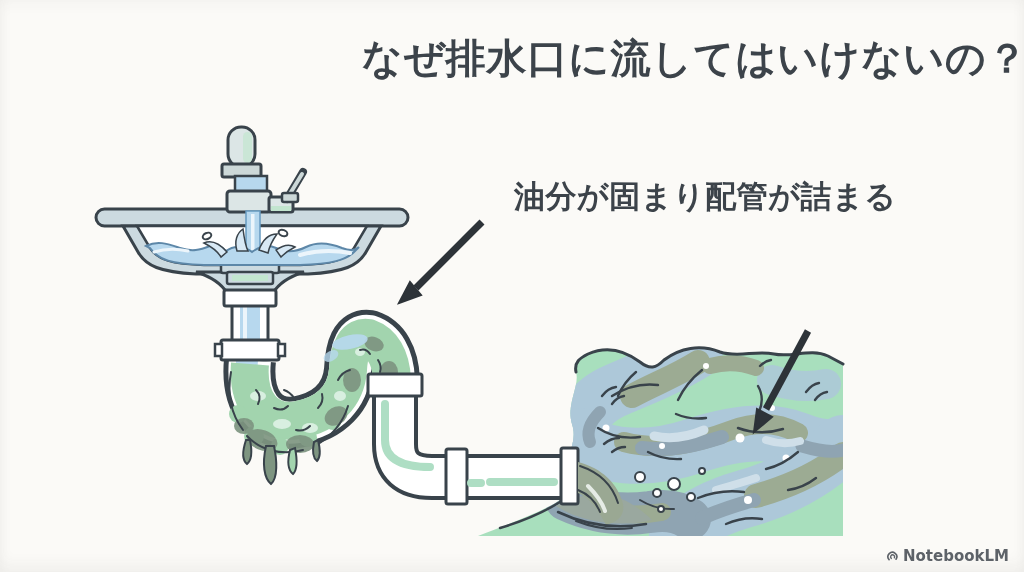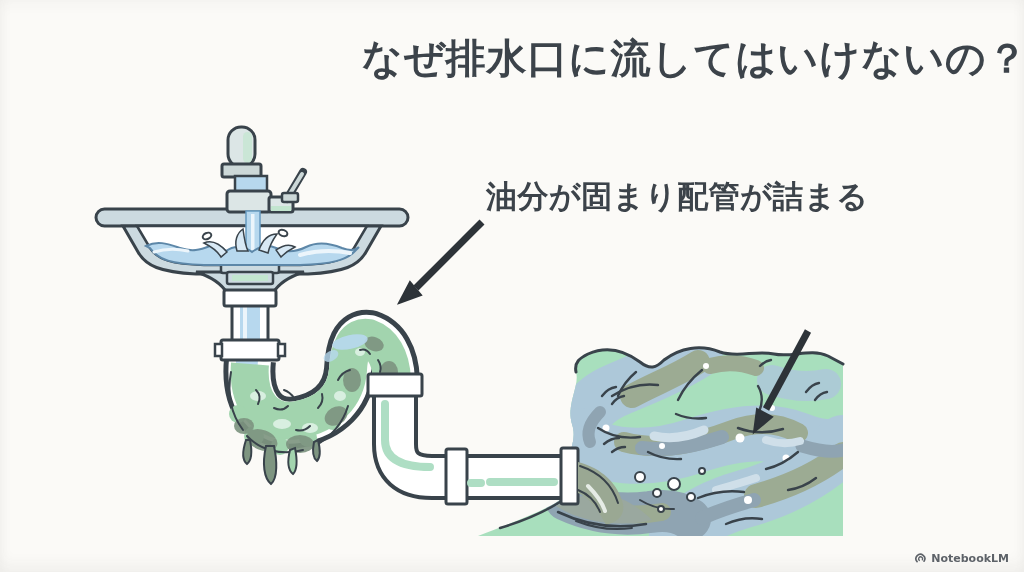--- a/index.html
+++ b/index.html
@@ -12,25 +12,25 @@
   #art{position:absolute;left:0;top:0;}
   .title{
     position:absolute;top:31px;left:4px;width:100%;text-align:right;
     font-size:40px;font-weight:700;letter-spacing:1px;
     color:var(--c-text,#3c434a);white-space:nowrap;
   }
   .label{
     position:absolute;font-size:31px;font-weight:700;letter-spacing:.5px;
     color:var(--c-text,#3c434a);white-space:nowrap;
   }
-  #label-clog{left:486px;top:176px;}
+  #label-clog{left:514px;top:176px;}
   #label-pollution{left:556px;top:281px;}
   .watermark{
     position:absolute;right:15px;bottom:7px;display:flex;align-items:center;gap:4px;
-    font-size:11px;font-weight:700;color:var(--c-watermark,#5d6268);
+    font-size:15px;font-weight:700;color:var(--c-watermark,#5d6268);
   }
   
   .ink{stroke:var(--c-ink,#39434b);fill:none;}
   .sinkfill{fill:var(--c-sink-body,#ccdae0);stroke:var(--c-ink,#39434b);stroke-width:3;}
   .whitefill{fill:var(--c-pipe-white,#fff);stroke:var(--c-ink,#39434b);stroke-width:3;}
   .sq{stroke:var(--c-ink,#39434b);stroke-width:2;fill:none;stroke-linecap:round;}
   .flow{stroke:var(--c-ink,#39434b);stroke-width:2.4;fill:none;stroke-linecap:round;}
 </style>
 </head>
 <body>

